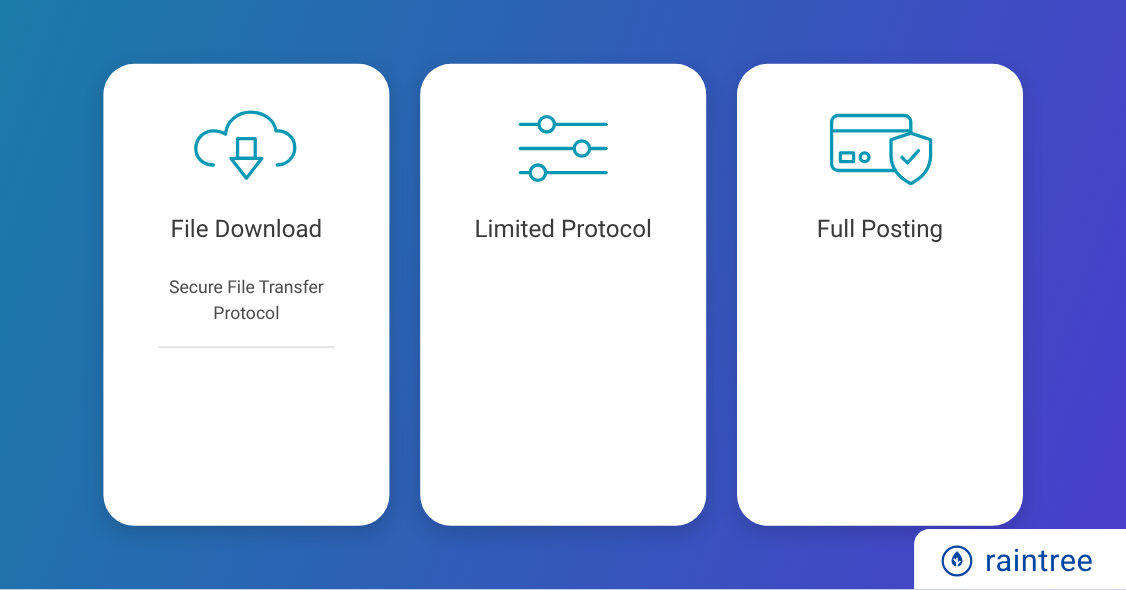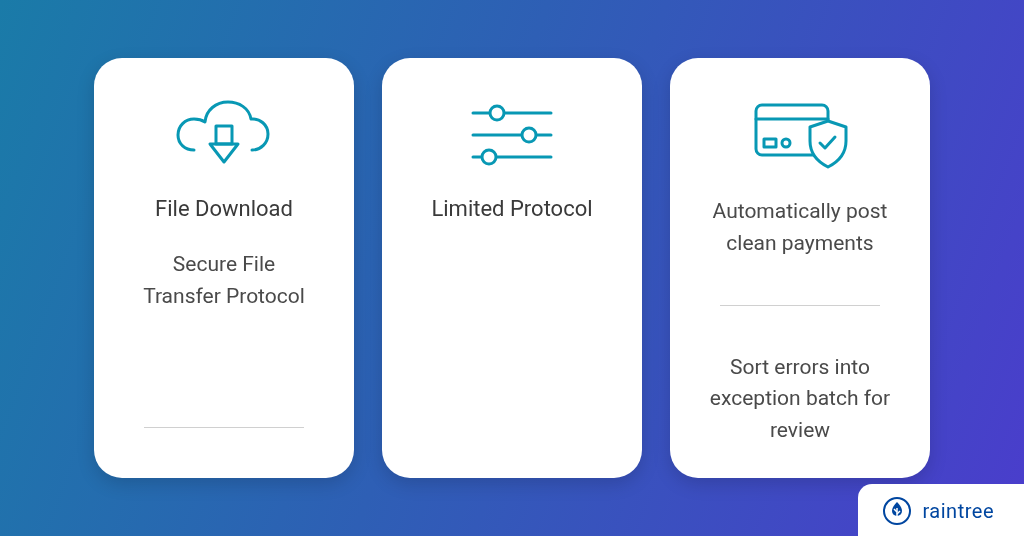--- a/index.html
+++ b/index.html
@@ -38,24 +38,24 @@
     color: #3a3a3a;
     margin-bottom: 28px;
     text-align: center;
   }
   .card-body {
     flex: 1;
     width: 100%;
     display: flex;
     flex-direction: column;
     align-items: center;
-    justify-content: space-between;
+    justify-content: flex-start;
     text-align: center;
     color: #4a4a4a;
-    font-size: 21px;
+    font-size: 16px;
     line-height: 1.5;
   }
   .body-text { padding: 0 2px; }
   .divider {
     border: none;
     border-top: 1px solid #d0d0d0;
     width: 160px;
     margin: 18px 0;
   }
   .logo-box {
@@ -64,21 +64,21 @@
     right: 0;
     background: #fff;
     padding: 12px 30px 10px 24px;
     border-top-left-radius: 14px;
     display: flex;
     align-items: center;
     gap: 10px;
   }
   .logo-text {
     color: #0046a0;
-    font-size: 20px;
+    font-size: 28px;
     font-weight: 400;
     letter-spacing: 0.5px;
   }
   .logo-mark svg { display: block; }
 </style>
 </head>
 <body>
 
 <div class="bg">
 
@@ -115,25 +115,21 @@
     <div class="icon-wrap">
       <svg width="100" height="72" viewBox="0 0 100 72" fill="none" stroke-width="3" stroke-linecap="round" stroke-linejoin="round">
         <rect x="6" y="6" width="72" height="50" rx="6"></rect>
         <line x1="6" y1="20" x2="78" y2="20"></line>
         <rect x="14" y="40" width="12" height="8"></rect>
         <circle cx="36" cy="44" r="4"></circle>
         <path d="M60 28l18-6 18 6v14c0 14-10 22-18 26-8-4-18-12-18-26V28z" fill="#fff"></path>
         <path d="M70 44l5 5 10-11"></path>
       </svg>
     </div>
-    <div class="card-body">
-      <div class="body-text">Automatically post clean payments</div>
-      <hr class="divider">
-      <div class="body-text">Sort errors into exception batch for review</div>
-    </div>
+    <div class="card-title">Full Posting</div>
   </div>
 
   <div class="logo-box">
     <span class="logo-mark">
       <svg width="30" height="30" viewBox="0 0 30 30" fill="none">
         <circle cx="15" cy="15" r="13" stroke="#0046a0" stroke-width="2"></circle>
         <path d="M15 6c-3 3-5 6-5 9a5 5 0 0010 0c0-3-2-6-5-9z" fill="#0046a0"></path>
         <line x1="15" y1="12" x2="15" y2="22" stroke="#fff" stroke-width="1.5"></line>
         <line x1="15" y1="16" x2="12" y2="13" stroke="#fff" stroke-width="1.5"></line>
         <line x1="15" y1="18" x2="18" y2="15" stroke="#fff" stroke-width="1.5"></line>

